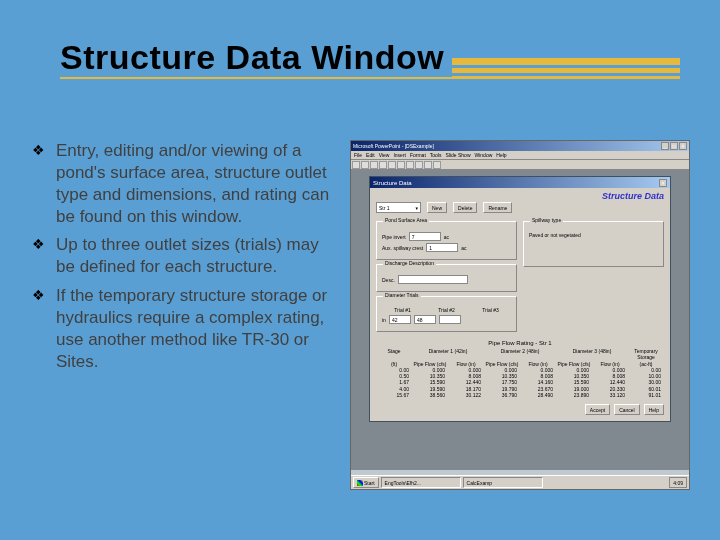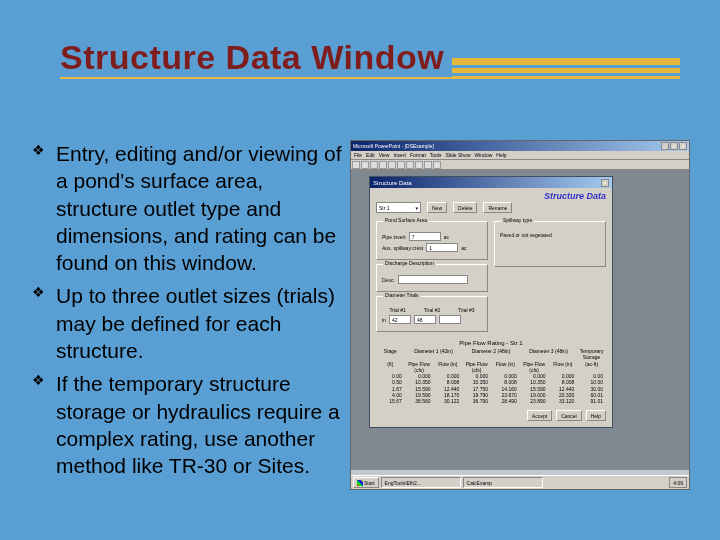--- a/index.html
+++ b/index.html
@@ -24,21 +24,21 @@
     right: 0;
     height: 28px;
   }
   .line1 { position: absolute; top: 0; height: 7px; width: 100%; background: #e6b83d; }
   .line2 { position: absolute; top: 10px; height: 5px; width: 100%; background: #e6b83d; }
   .line3 { position: absolute; top: 18px; height: 3px; width: 100%; background: #e6b83d; }
   .title {
     position: relative;
     font-family: Impact, "Arial Black", sans-serif;
     font-size: 34px;
-    color: #7f1d1d;
+    color: #000000;
     background: #5a9fd4;
     padding-right: 8px;
     letter-spacing: 0.5px;
     z-index: 2;
     display: inline-block;
   }
   .content-left {
     position: absolute;
     top: 140px;
     left: 32px;
@@ -50,23 +50,23 @@
   }
   .bullet-mark {
     font-family: "Wingdings", sans-serif;
     font-size: 14px;
     color: #000;
     width: 24px;
     flex-shrink: 0;
     padding-top: 2px;
   }
   .bullet-text {
-    font-size: 21px;
+    font-size: 17px;
     line-height: 1.3;
-    color: #000000;
+    color: #404040;
   }
   .screenshot {
     position: absolute;
     top: 140px;
     left: 350px;
     width: 340px;
     height: 350px;
     background: #c0c8d0;
     border: 1px solid #666;
     font-size: 6px;
@@ -102,21 +102,21 @@
   .tb-btn { width: 8px; height: 8px; background: #ddd; border: 1px solid #999; }
   .ss-body {
     position: relative;
     height: 300px;
     background: #808890;
   }
   .sd-window {
     position: absolute;
     top: 6px;
     left: 18px;
-    width: 244px;
+    width: 302px;
     background: #d4d0c8;
     border: 1px solid #405060;
   }
   .sd-titlebar {
     height: 11px;
     background: linear-gradient(to right, #0a246a, #a6caf0);
     color: #fff;
     font-size: 6px;
     padding: 1px 3px;
     display: flex;

